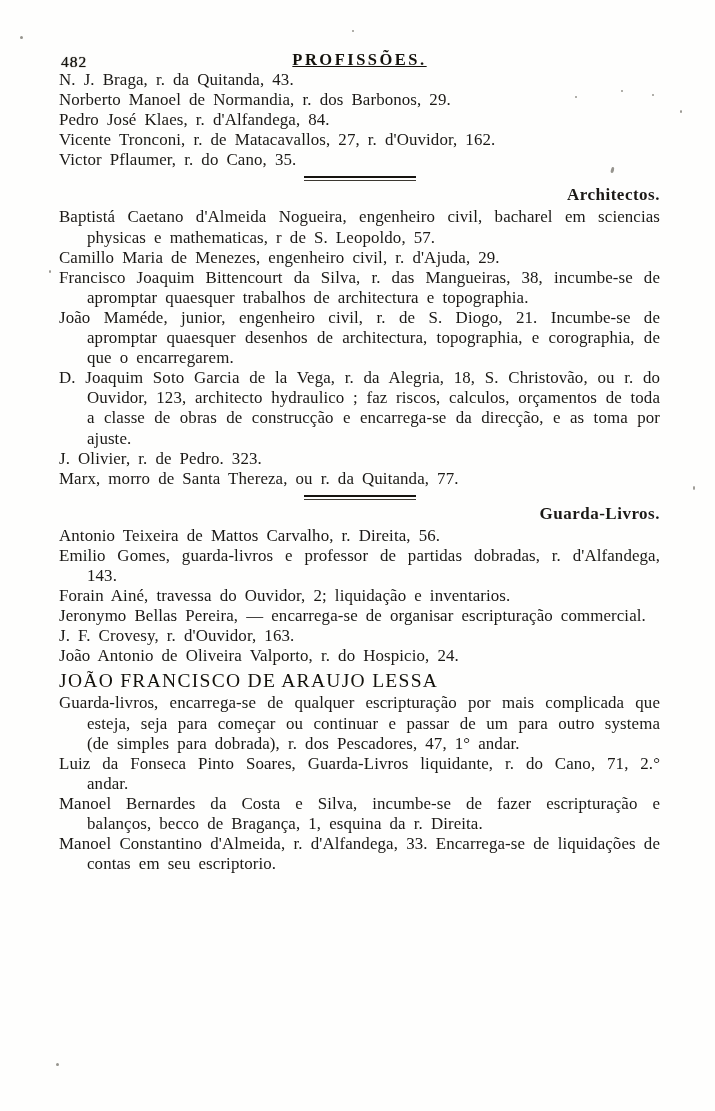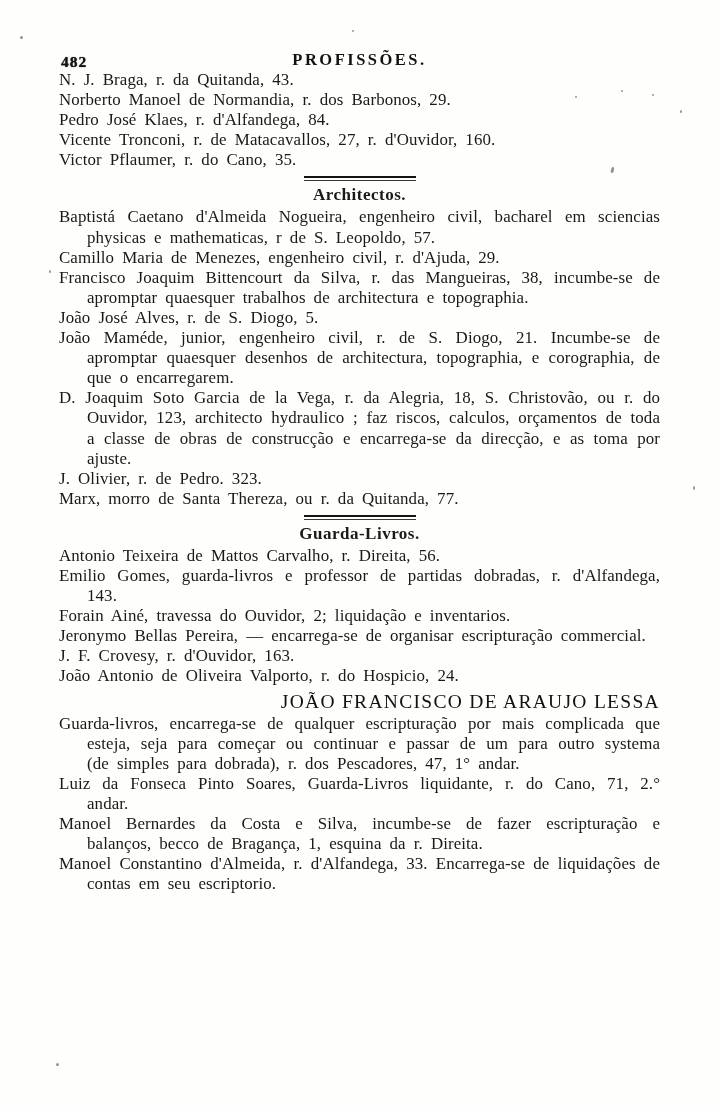--- a/index.html
+++ b/index.html
@@ -6,72 +6,71 @@
   body {
     width:715px; height:1111px; position:relative; overflow:hidden;
     background:#fefefd;
     font-family:"Liberation Serif", serif;
     color:#1b1916;
   }
   .page { position:absolute; inset:0; }
   .page-header { position:absolute; top:50px; left:59px; width:601px; height:24px; }
   .page-num {
     position:absolute; left:2px; top:3px;
-    font-weight:bold; font-size:15.5px; letter-spacing:1px; color:#17150f;
+    font-weight:normal; font-size:15.5px; letter-spacing:1px; color:#17150f;
     text-shadow:0 0 1px #17150f;
   }
   .page-title {
     display:block; text-align:center;
-    font-weight:bold; font-size:16.5px; letter-spacing:2.5px; color:#14120c;
+    font-weight:bold; font-size:16.5px; letter-spacing:2.5px; color:#14120c;text-decoration:underline;
   }
   .content {
     position:absolute; top:70px; left:59px; width:601px;
     font-size:16.9px; line-height:20.1px; text-align:justify;
   }
   .entry {
     margin:0; padding-left:28px; text-indent:-28px;
     word-spacing:0.22em; letter-spacing:0.1px;
   }
   .rule {
     width:112px; height:2px; margin:6px auto 3px;
     border-top:2.5px solid #161410; border-bottom:1px solid #3c3831;
   }
   .sec-h {
-    margin:2px 0 1px; text-align:center;
+    margin:2px 0 1px; text-align:right;
     font-size:17px; font-weight:bold; letter-spacing:0.5px; line-height:22px;
   }
   .big-h {
-    margin:3px 0 1px; text-align:right;
+    margin:3px 0 1px; text-align:left;
     font-size:19.5px; font-weight:normal; letter-spacing:1.3px; line-height:23px;
     color:#14120c;
   }
   .speck { position:absolute; background:#6a665e; border-radius:50%; opacity:.7; }
 </style>
 </head>
 <body>
 
 <div class="page">
 
   <div class="page-header">
     <span class="page-num">482</span>
     <span class="page-title">PROFISSÕES.</span>
   </div>
 
   <div class="content" id="content">
       <p class="entry">N. J. Braga, r. da Quitanda, 43.</p>
       <p class="entry">Norberto Manoel de Normandia, r. dos Barbonos, 29.</p>
       <p class="entry">Pedro José Klaes, r. d'Alfandega, 84.</p>
-      <p class="entry">Vicente Tronconi, r. de Matacavallos, 27, r. d'Ouvidor, 160.</p>
+      <p class="entry">Vicente Tronconi, r. de Matacavallos, 27, r. d'Ouvidor, 162.</p>
       <p class="entry">Victor Pflaumer, r. do Cano, 35.</p>
       <div class="rule"></div>
       <div class="sec-h">Architectos.</div>
       <p class="entry">Baptistá Caetano d'Almeida Nogueira, engenheiro civil, bacharel em sciencias physicas e mathematicas, r de S. Leopoldo, 57.</p>
       <p class="entry">Camillo Maria de Menezes, engenheiro civil, r. d'Ajuda, 29.</p>
       <p class="entry">Francisco Joaquim Bittencourt da Silva, r. das Mangueiras, 38, incumbe-se de apromptar quaesquer trabalhos de architectura e topographia.</p>
-      <p class="entry">João José Alves, r. de S. Diogo, 5.</p>
       <p class="entry">João Maméde, junior, engenheiro civil, r. de S. Diogo, 21. Incumbe-se de apromptar quaesquer desenhos de architectura, topographia, e corographia, de que o encarregarem.</p>
       <p class="entry">D. Joaquim Soto Garcia de la Vega, r. da Alegria, 18, S. Christovão, ou r. do Ouvidor, 123, architecto hydraulico ; faz riscos, calculos, orçamentos de toda a classe de obras de construcção e encarrega-se da direcção, e as toma por ajuste.</p>
       <p class="entry">J. Olivier, r. de Pedro. 323.</p>
       <p class="entry">Marx, morro de Santa Thereza, ou r. da Quitanda, 77.</p>
       <div class="rule"></div>
       <div class="sec-h">Guarda-Livros.</div>
       <p class="entry">Antonio Teixeira de Mattos Carvalho, r. Direita, 56.</p>
       <p class="entry">Emilio Gomes, guarda-livros e professor de partidas dobradas, r. d'Alfandega, 143.</p>
       <p class="entry">Forain Ainé, travessa do Ouvidor, 2; liquidação e inventarios.</p>
       <p class="entry">Jeronymo Bellas Pereira, — encarrega-se de organisar escripturação commercial.</p>

